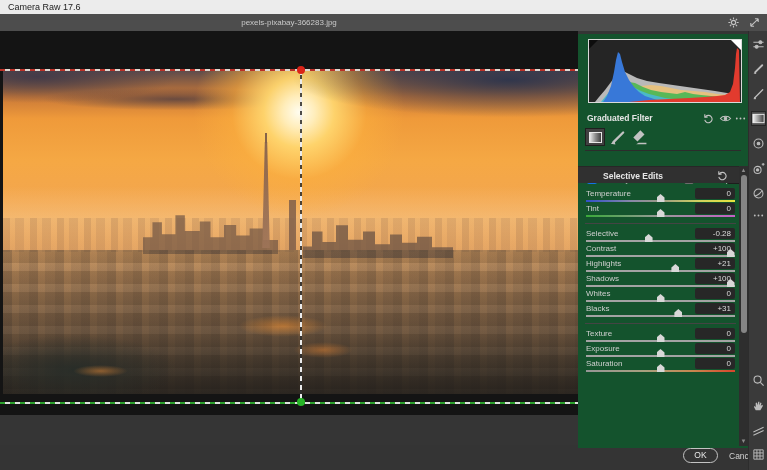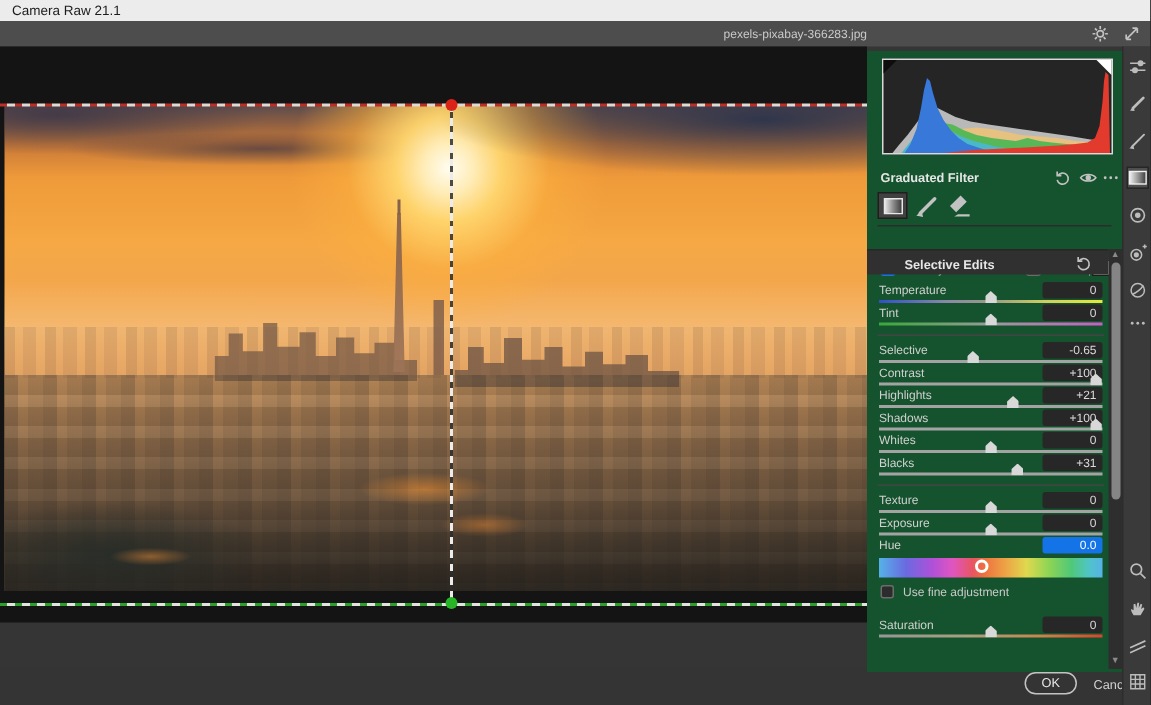--- a/index.html
+++ b/index.html
@@ -3,21 +3,21 @@
 <meta charset="utf-8">
 <style>
   * { margin:0; padding:0; box-sizing:border-box; }
   html,body { width:767px; height:470px; overflow:hidden; background:#333; }
   body { font-family:"Liberation Sans", sans-serif; -webkit-font-smoothing:antialiased; }
   #app { position:relative; width:767px; height:470px; background:#353535; overflow:hidden; }
 
   
   .titlebar { position:absolute; top:0; left:0; width:767px; height:14px; background:#ececec; color:#1c1c1c; font-size:9px; line-height:14px; padding-left:8px; }
   .doc-header { position:absolute; top:14px; left:0; width:767px; height:17px; background:#4d4d4d; }
-  .doc-title { position:absolute; left:0; top:0; width:578px; text-align:right; font-size:8px; color:#c9c9c9; line-height:17px; }
+  .doc-title { position:absolute; left:0; top:0; width:578px; text-align:center; font-size:8px; color:#c9c9c9; line-height:17px; }
   .hdr-icon { position:absolute; top:2px; width:13px; height:13px; cursor:pointer; }
   .hdr-gear { right:27px; } .hdr-expand { right:6px; }
 
   
   .canvas { position:absolute; top:31px; left:0; width:578px; height:384px; background:#141414; overflow:hidden; }
   .photo { position:absolute; left:3px; top:39px; width:575px; height:324px; overflow:hidden;
     background:
       radial-gradient(ellipse 300px 52px at 88% 3%, rgba(44,52,76,.95), rgba(44,52,76,0) 72%),
       radial-gradient(ellipse 200px 38px at 6% 2%, rgba(62,56,72,.9), rgba(62,56,72,0) 70%),
       radial-gradient(circle 160px at 51.5% 13%, #fffdf0 0%, #ffedba 10%, rgba(255,214,110,.95) 22%, rgba(252,176,62,.55) 42%, rgba(252,166,52,0) 66%),
@@ -131,21 +131,21 @@
   .tb-active { background:#4f4f4f; outline:1px solid #262626; }
 
   svg.glyph { display:block; width:100%; height:100%; }
 </style>
 </head>
 <body>
 
 <div id="app">
 
   <div class="titlebar">
-    <span>Camera Raw 21.1</span>
+    <span>Camera Raw 17.6</span>
   </div>
 
   <div class="doc-header">
     <div class="doc-title">pexels-pixabay-366283.jpg</div>
     <div class="hdr-icon hdr-gear">
       <svg class="glyph" viewBox="0 0 14 14" fill="none" stroke="#c2c2c2" stroke-width="1.2">
         <circle cx="7" cy="7" r="2.3"></circle>
         <path d="M7 1.5v2M7 10.5v2M1.5 7h2M10.5 7h2M3.2 3.2l1.4 1.4M9.4 9.4l1.4 1.4M10.8 3.2L9.4 4.6M4.6 9.4l-1.4 1.4"></path>
       </svg>
     </div>
@@ -283,21 +283,21 @@
   <div class="slider-row gap-after">
     <span class="slider-label">Tint</span>
     <span class="slider-value">0</span>
     <div class="slider-track track-tint">
       <span class="slider-thumb" style="left: 50%;"></span>
     </div>
   </div>
 
   <div class="slider-row">
     <span class="slider-label">Selective</span>
-    <span class="slider-value">-0.65</span>
+    <span class="slider-value">-0.28</span>
     <div class="slider-track">
       <span class="slider-thumb" style="left: 42%;"></span>
     </div>
   </div>
 
   <div class="slider-row">
     <span class="slider-label">Contrast</span>
     <span class="slider-value">+100</span>
     <div class="slider-track">
       <span class="slider-thumb" style="left: 97%;"></span>
@@ -347,33 +347,20 @@
   <div class="slider-row">
     <span class="slider-label">Exposure</span>
     <span class="slider-value">0</span>
     <div class="slider-track">
       <span class="slider-thumb" style="left: 50%;"></span>
     </div>
   </div>
 
 </div>
 
-      <div class="hue-block">
-        <div class="hue-toprow">
-          <span class="slider-label">Hue</span>
-          <span class="hue-value">0.0</span>
-        </div>
-        <div class="hue-strip">
-          <span class="hue-thumb" id="hue-thumb" style="left: 47%;"></span>
-        </div>
-        <div class="fine-row">
-          <span class="checkbox cb-unchecked fine-cb"></span>
-          <span class="fine-label">Use fine adjustment</span>
-        </div>
-      </div>
 
       <div class="slider-row">
         <span class="slider-label">Saturation</span>
         <span class="slider-value">0</span>
         <div class="slider-track track-saturation">
           <span class="slider-thumb" id="sat-thumb" style="left: 50%;"></span>
         </div>
       </div>
     </div>
 

